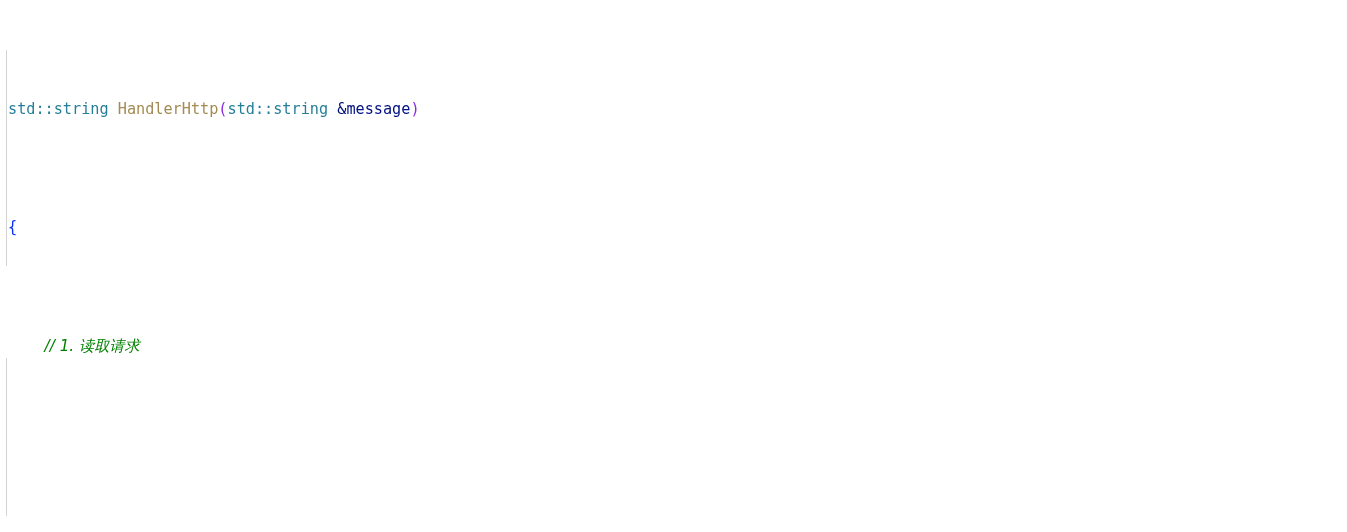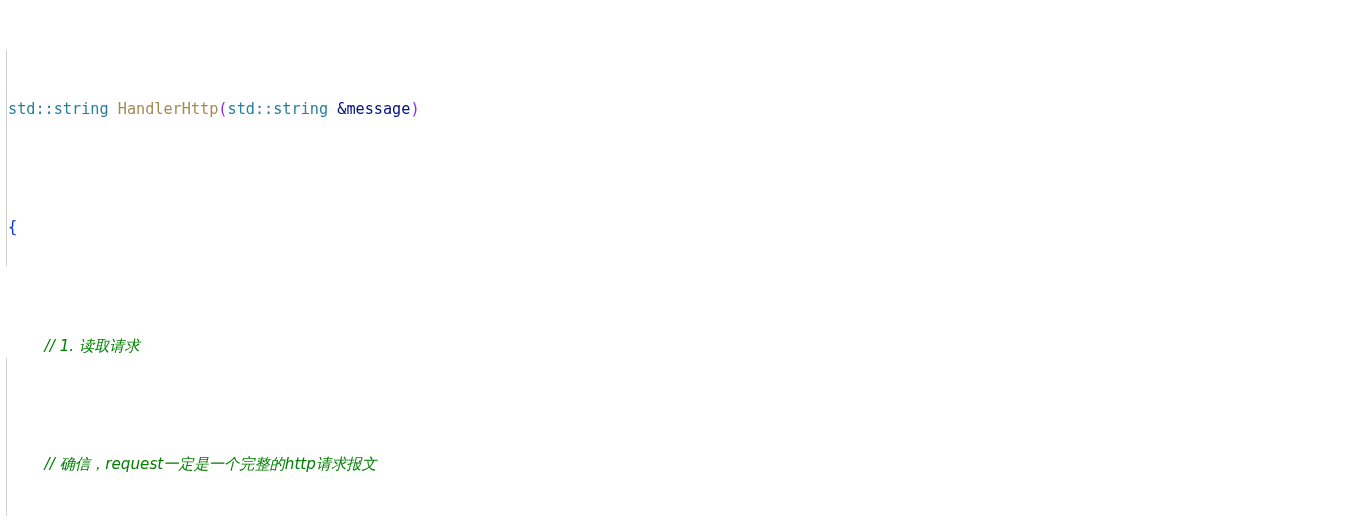--- a/index.html
+++ b/index.html
@@ -69,21 +69,20 @@
     
     <div class="line"><span class="t-type">std::string</span><span class="t-plain"> </span><span class="t-func">HandlerHttp</span><span class="t-paren">(</span><span class="t-type">std::string</span><span class="t-plain"> </span><span class="t-var">&amp;message</span><span class="t-paren">)</span></div>
 
     
     <div class="line"><span class="t-brace">{</span></div>
 
     
     <div class="line">    <span class="t-comment cjk">// 1. 读取请求</span></div>
 
     
-    <div class="line">    <span class="t-comment cjk">// 确信，request一定是一个完整的http请求报文</span></div>
 
     
     
 
     
     
 
     
     
 

